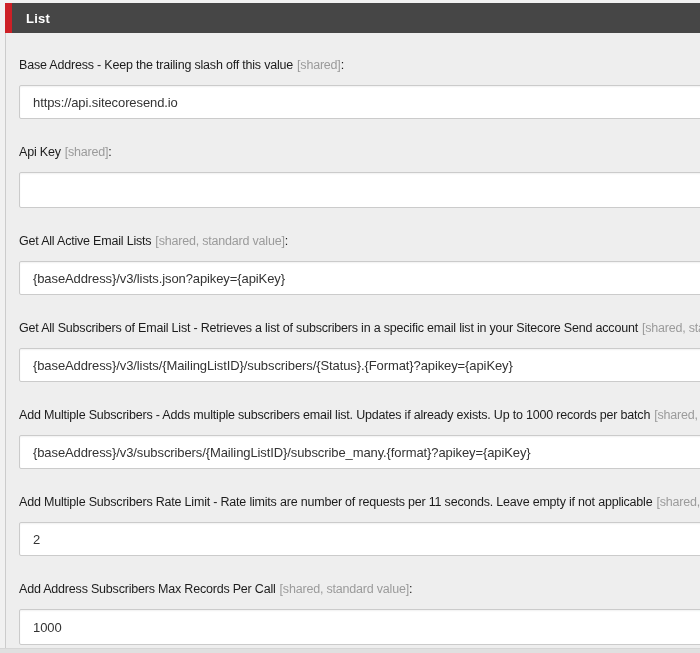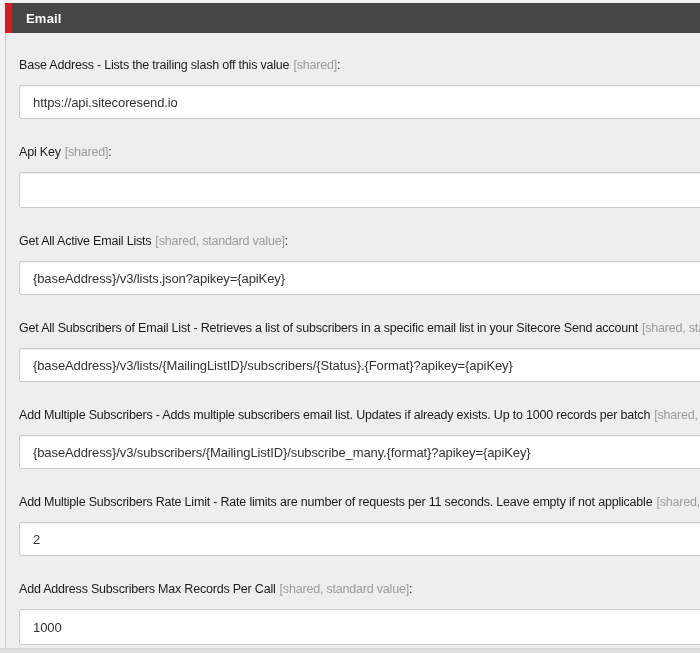--- a/index.html
+++ b/index.html
@@ -86,27 +86,27 @@
     background: #e0e0e0;
     border-top: 1px solid #d6d6d6;
   }
 </style>
 </head>
 <body>
 
 <div class="section-panel">
 
   <div class="section-header">
-    <span class="title">Email</span>
+    <span class="title">List</span>
   </div>
 
   <div class="section-body">
 
     <div class="field">
-      <div class="field-label"><span>Base Address - Lists the trailing slash off this value</span><span class="suffix">[shared]</span><span class="colon">:</span></div>
+      <div class="field-label"><span>Base Address - Keep the trailing slash off this value</span><span class="suffix">[shared]</span><span class="colon">:</span></div>
       <input type="text" class="field-input" value="https://api.sitecoresend.io" style="">
     </div>
 
     <div class="field">
       <div class="field-label"><span>Api Key</span><span class="suffix">[shared]</span><span class="colon">:</span></div>
       <input type="text" class="field-input tall" value="" style="">
     </div>
 
     <div class="field">
       <div class="field-label"><span>Get All Active Email Lists</span><span class="suffix">[shared, standard value]</span><span class="colon">:</span></div>

